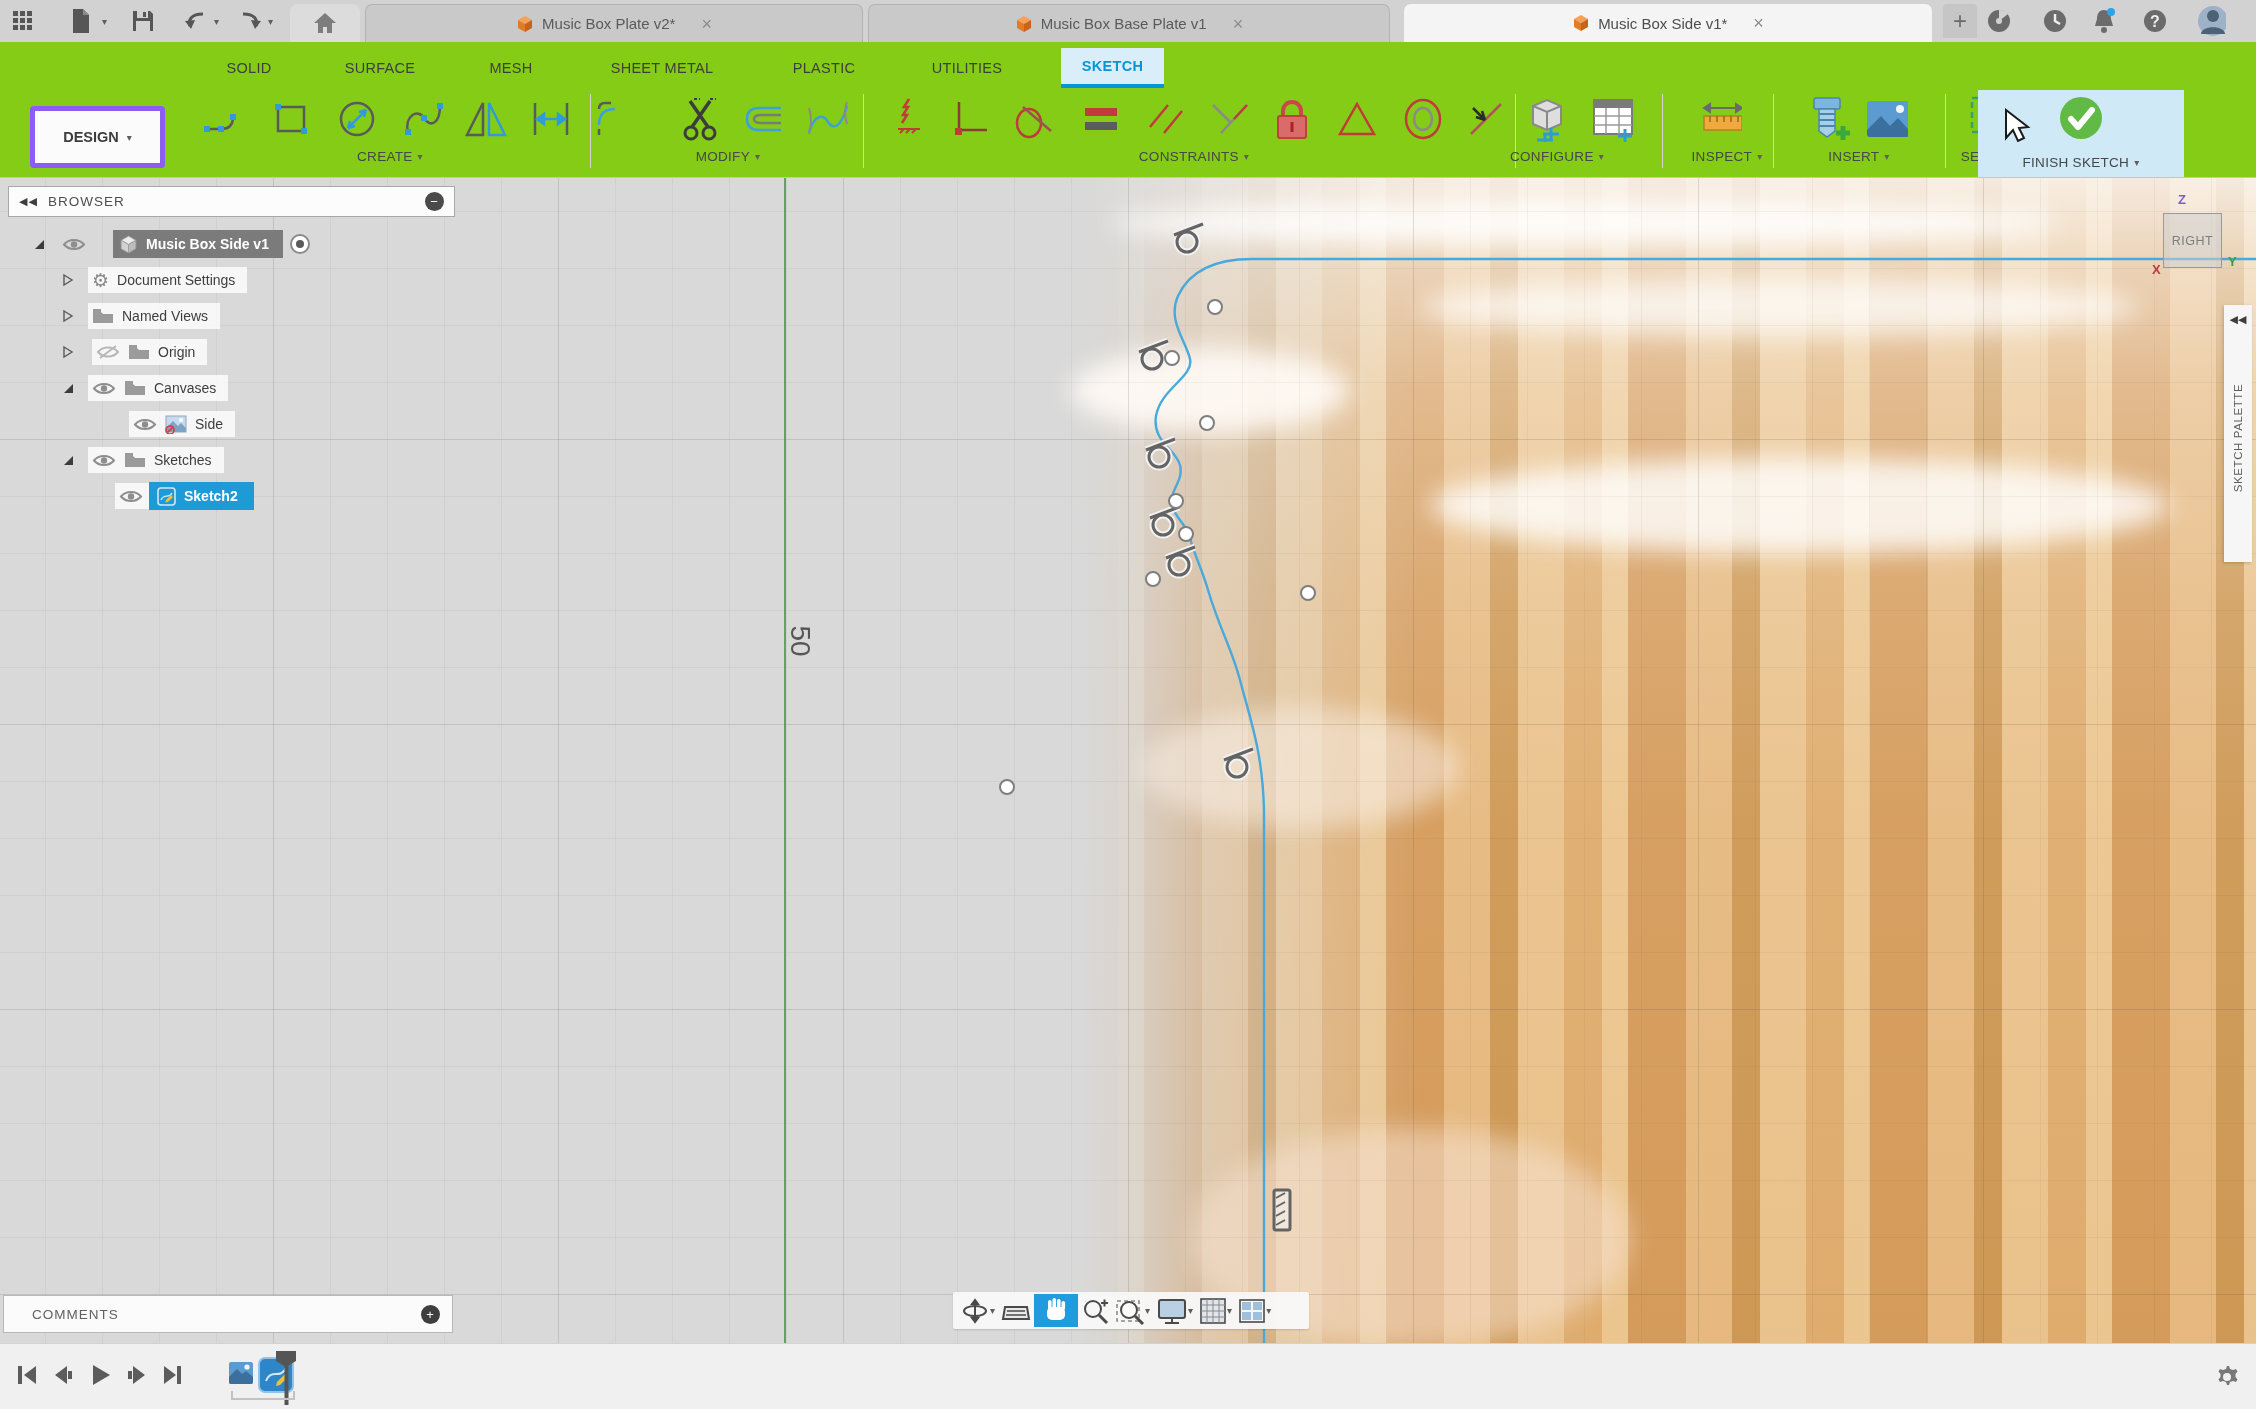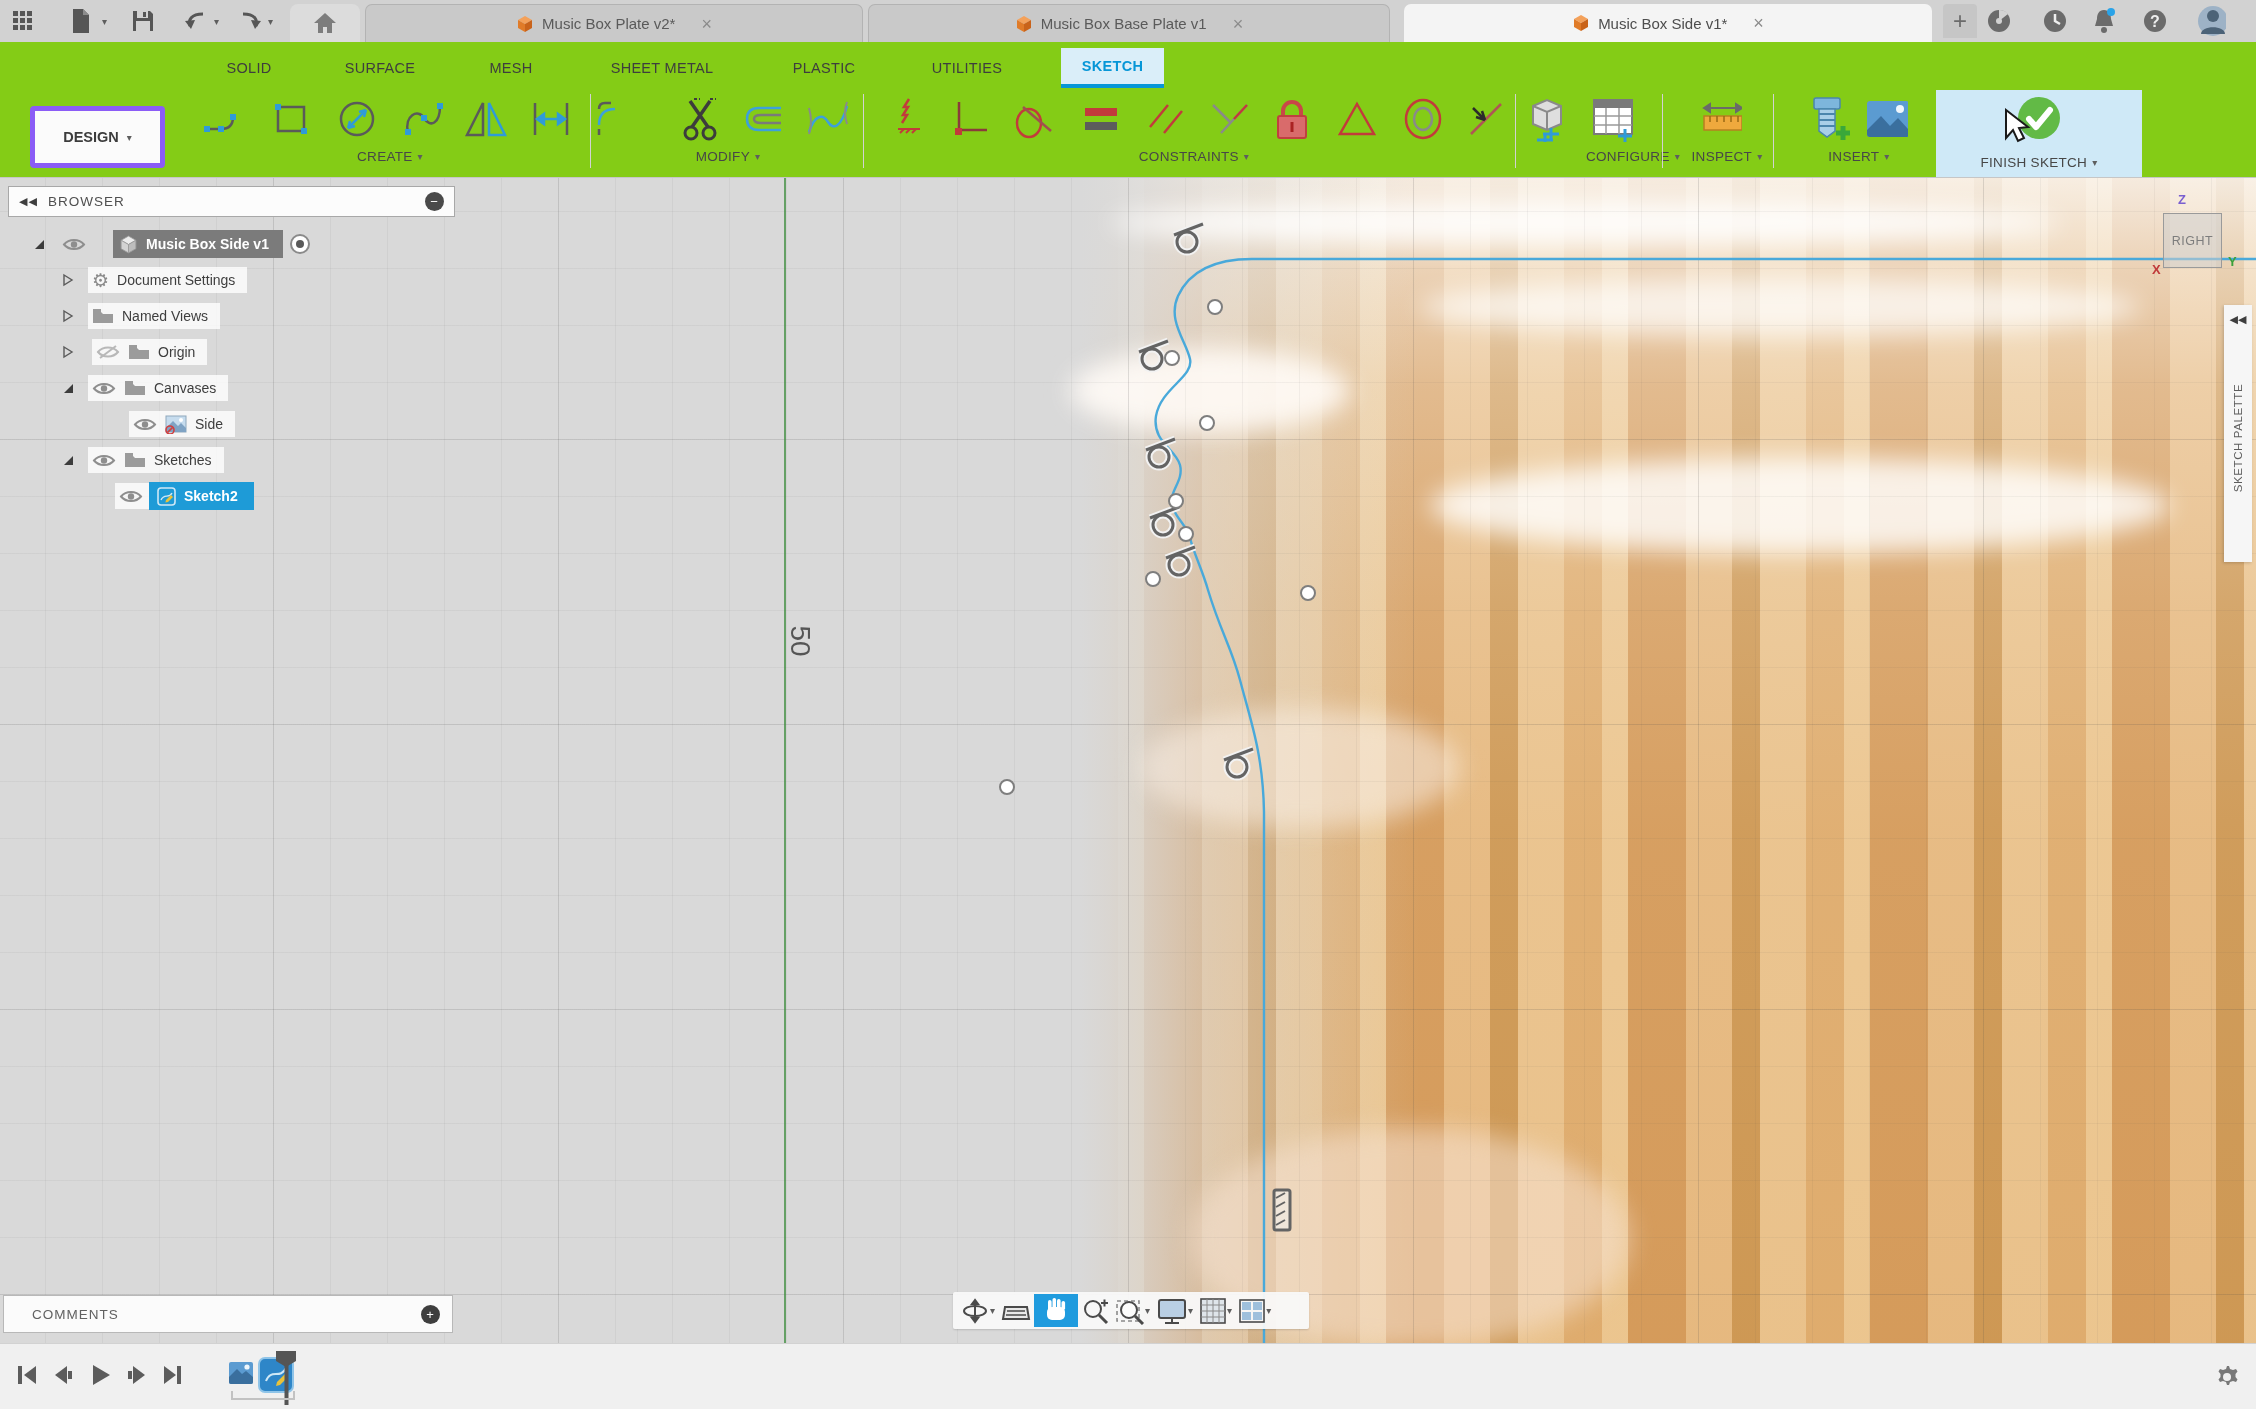--- a/index.html
+++ b/index.html
@@ -20,21 +20,21 @@
   .home-tab { left:290px; top:4px; width:70px; height:38px; background:#dcdcdc; border-radius:8px 8px 0 0; display:flex; align-items:center; justify-content:center; }
 
   
   #ribbon { left:0; top:42px; width:2256px; height:136px; background:#84cc16; border-bottom:1px solid #c6c6c6; }
   .rtab { top:6px; height:40px; display:flex; align-items:center; justify-content:center; font-size:14.5px; color:#3e3e3e; letter-spacing:.3px; }
   .rtab.active { color:#0696d7; background:#daeef9; border-bottom:4px solid #0696d7; font-weight:bold; }
   #design-btn { left:30px; top:64px; width:135px; height:62px; background:#fbfbfb; border:5px solid #8b5cf6; border-radius:4px; display:flex; align-items:center; justify-content:center; gap:8px; font-size:14.5px; font-weight:bold; color:#3c3c3c; }
   .tool { top:54px; width:44px; height:46px; display:flex; align-items:center; justify-content:center; }
   .sec-label { top:104px; height:20px; display:flex; align-items:center; justify-content:center; gap:5px; font-size:13.5px; color:#474747; letter-spacing:.3px; white-space:nowrap; }
   .vdiv { top:52px; width:1px; height:74px; background:#d2d2d2; }
-  #finish-block { left:1936px; top:48px; width:206px; height:87px; background:#cfe9f7; display:flex; flex-direction:column; align-items:center; justify-content:center; gap:12px; }
+  #finish-block { left:1978px; top:48px; width:206px; height:87px; background:#cfe9f7; display:flex; flex-direction:column; align-items:center; justify-content:center; gap:12px; }
 
   
   #canvas { left:0; top:178px; width:2256px; height:1165px; background:#d9d9d9; }
   #wood { left:1080px; top:0; width:1176px; height:1165px;
     background:
       linear-gradient(90deg,#d9d9d9 0,rgba(217,217,217,.92) 30px,rgba(217,217,217,.5) 130px,rgba(217,217,217,0) 340px),
       linear-gradient(180deg,rgba(252,250,248,.85) 0,rgba(252,250,248,.62) 90px,rgba(252,249,245,.4) 210px,rgba(250,246,240,.24) 430px,rgba(250,246,240,.14) 650px,rgba(248,242,235,.1) 100%),
       repeating-linear-gradient(90deg,#dca45f 0 38px,#eac084 38px 64px,#d1914a 64px 122px,#e4b273 122px 168px,#c98e43 168px 196px,#e8bc80 196px 242px);
   }
   .streak { position:absolute; border-radius:50%; filter:blur(12px); }
@@ -356,21 +356,21 @@
       </svg>
   </div>
   <div class="abs tool" style="left:1590px">
     <svg width="46" height="46">
         <rect x="4" y="4" width="38" height="34" fill="#fff" stroke="#7a7a7a" stroke-width="2"></rect>
         <rect x="4" y="4" width="38" height="8" fill="#7a7a7a"></rect>
         <path d="M4 20 h38 M4 29 h38 M16 12 v26 M29 12 v26" stroke="#9a9a9a" stroke-width="1.5"></path>
         <path d="M28 40 h14 M35 33 v14" stroke="#2f9bd8" stroke-width="3"></path>
       </svg>
   </div>
-  <div class="abs sec-label" style="left:1568px; width:130px">
+  <div class="abs sec-label" style="left:1492px; width:130px">
     <span>CONFIGURE</span>
       <span class="caret">▾</span>
   </div>
   <div class="abs vdiv" style="left:1662px"></div>
 
   <div class="abs tool" style="left:1698px">
     <svg width="50" height="42">
         <path d="M6 10 H44 M6 10 l6 -4 v8 z M44 10 l-6 -4 v8 z" stroke="#6a6a6a" stroke-width="2" fill="#6a6a6a"></path>
         <rect x="6" y="18" width="38" height="14" fill="#efa93d" stroke="#b87f20" stroke-width="1.5"></rect>
         <path d="M12 18 v6 M19 18 v6 M26 18 v6 M33 18 v6 M40 18 v6" stroke="#9a6a14" stroke-width="1.5"></path>

